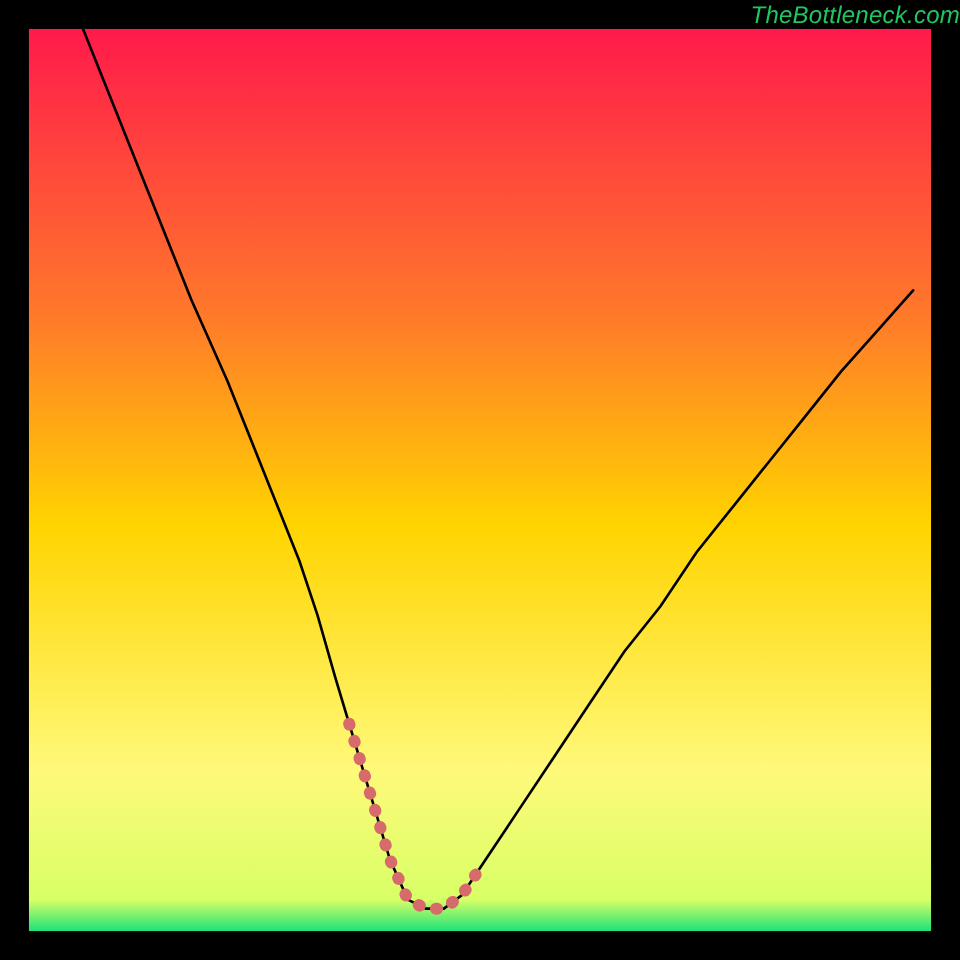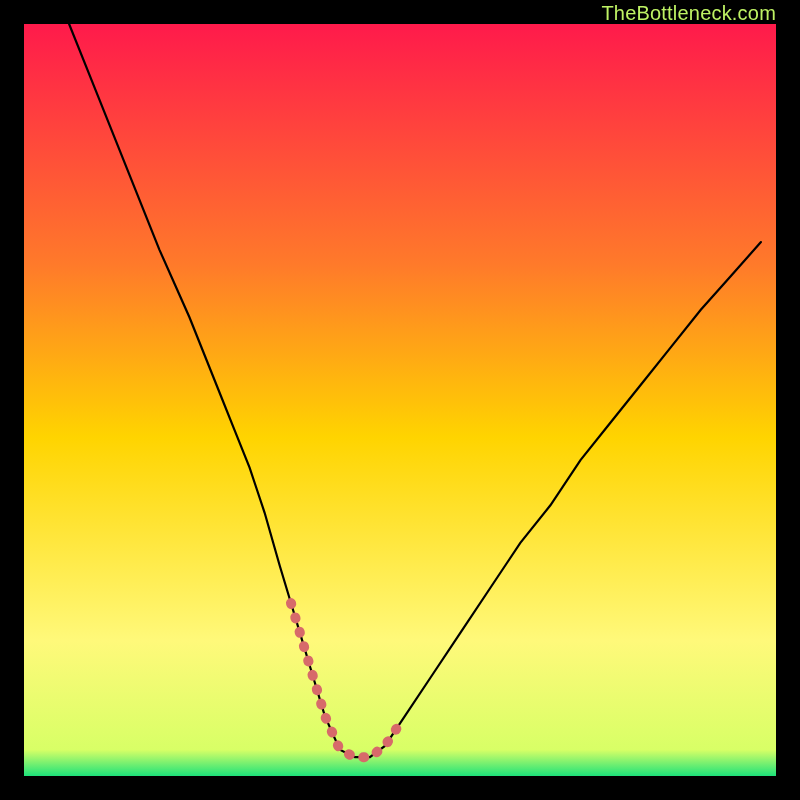--- a/index.html
+++ b/index.html
@@ -22,26 +22,27 @@
   .plot {
     position: absolute;
     left: 0;
     top: 0;
     width: 752px;
     height: 752px;
   }
   .watermark {
     position: absolute;
     top: 2px;
-    right: 24px;
-    color: #bef264;
+    right: 0;
+    color: #22c55e;
     font-size: 20px;
     font-weight: 400;
     letter-spacing: 0.2px;
     font-family: Arial, Helvetica, sans-serif;
+    font-style: italic;
   }
   svg { display: block; }
 </style>
 </head>
 <body>
 
 <div class="watermark">TheBottleneck.com</div>
 
 <div class="frame">
   <svg class="plot" viewBox="0 0 752 752" preserveAspectRatio="none">

